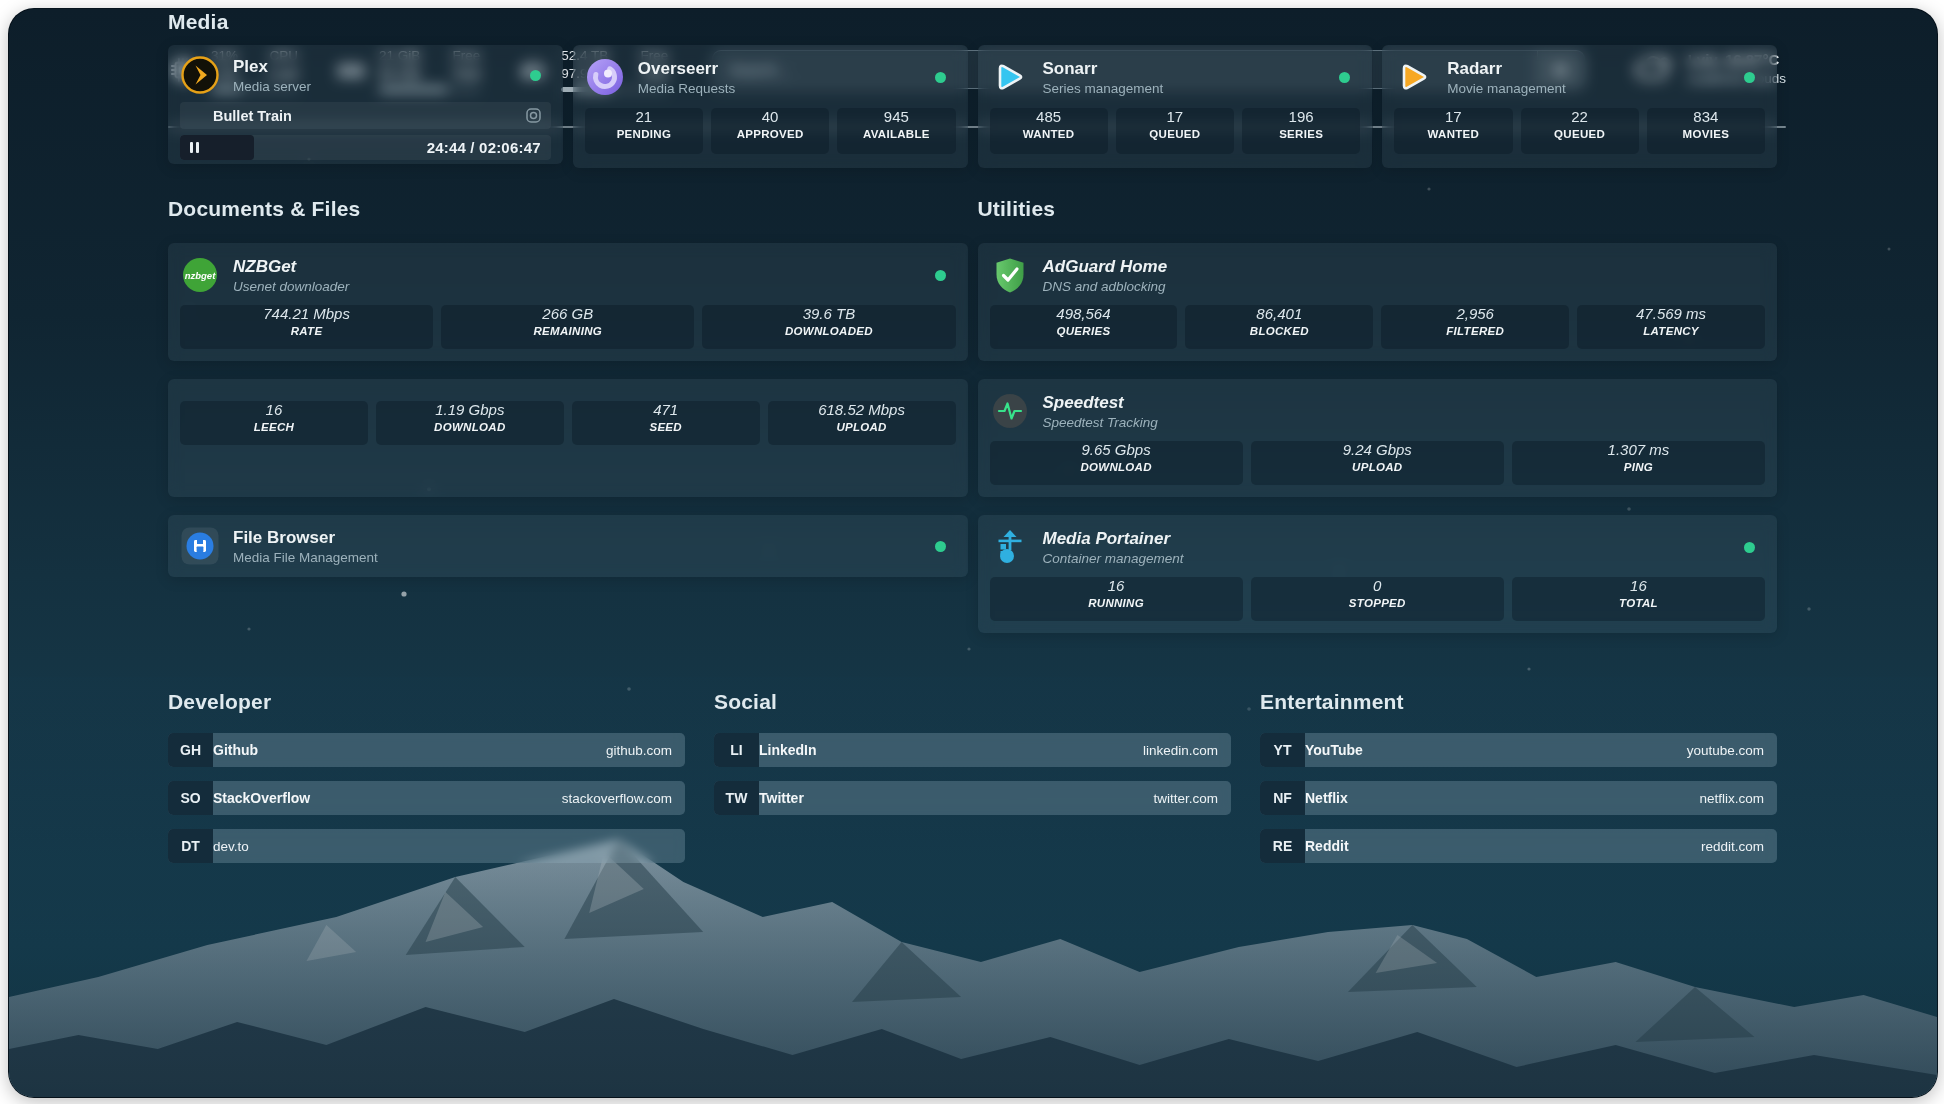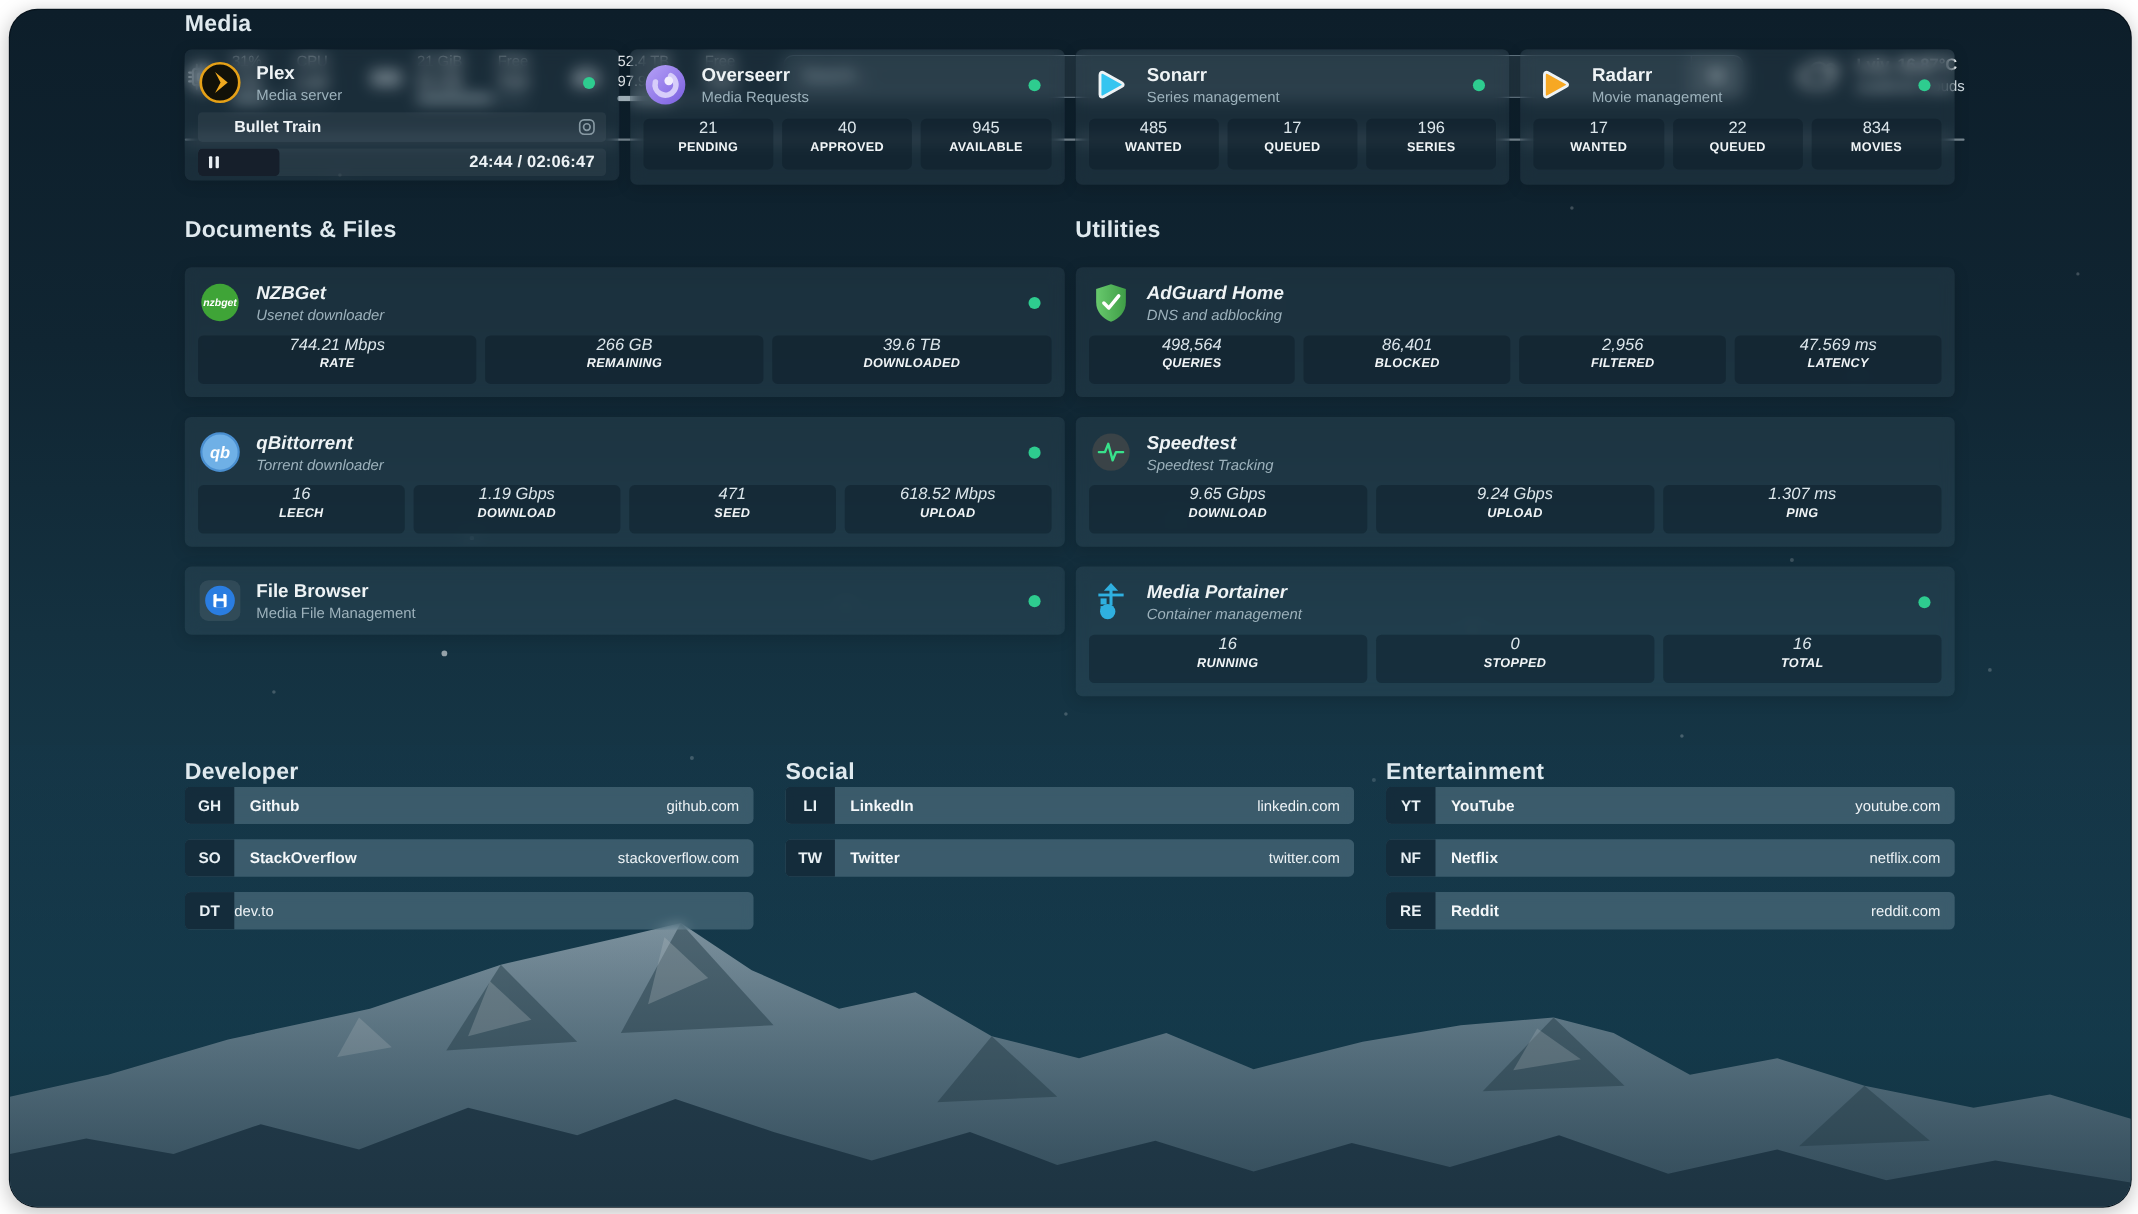--- a/index.html
+++ b/index.html
@@ -75,26 +75,26 @@
   .col .card + .card{margin-top:18px;}
   .col-cards{margin-top:21px;}
   .wide{height:94px;font-style:italic;}
   .slim{height:40px;padding:11px 12px;}
   .col .stats{margin-top:10px;}
   .wide .stat{height:44px;}
 
   
   .links-row{margin-top:56px;display:flex;gap:29px;}
   .link-group{flex:1;min-width:0;}
-  .link-list{display:flex;flex-direction:column;gap:14px;}
+  .link-list{margin-top:18px;display:flex;flex-direction:column;gap:14px;}
   .link-row{height:34px;border-radius:5px;overflow:hidden;display:flex;align-items:stretch;cursor:pointer;
     background:rgba(158,186,200,.28);backdrop-filter:blur(5px);}
   .link-abbr{width:45px;flex:0 0 45px;background:rgba(16,38,52,.88);display:flex;align-items:center;justify-content:center;
     font-size:14px;font-weight:600;color:#e8f0f4;}
-  .link-name{flex:1;display:flex;align-items:center;padding-left:14px;font-size:14px;font-weight:600;color:#f4f7f9;}
+  .link-name{flex:1;display:flex;align-items:center;padding-left:0;font-size:14px;font-weight:600;color:#f4f7f9;}
   .link-url{display:flex;align-items:center;padding-right:13px;font-size:13.5px;color:#eef3f6;}
 </style>
 </head>
 <body>
 
 <div class="window">
 
   <svg class="bg-specks" viewBox="0 0 1928 1088" preserveAspectRatio="none">
     <g fill="#ffffff">
       <circle cx="300" cy="150" r="1.6" opacity=".22"></circle>
@@ -413,33 +413,20 @@
                 <span class="stat-lab">REMAINING</span>
                 </div>
               <div class="stat">
                 <span class="stat-val">39.6 TB</span>
                 <span class="stat-lab">DOWNLOADED</span>
                 </div>
             </div>
           </div>
 
           <div class="card wide">
-            <div class="card-head">
-              <span class="app-icon">
-                <svg viewBox="0 0 40 40">
-                    <circle cx="20" cy="20" r="17" fill="#6fb0e6" stroke="#4a8fd0" stroke-width="2"></circle>
-                  <text x="20" y="25.5" text-anchor="middle" font-size="15" font-weight="700" fill="#ffffff" font-family="Liberation Sans, sans-serif">qb</text>
-                  </svg>
-                </span>
-              <div class="head-text">
-                <span class="card-title">qBittorrent</span>
-                <span class="card-sub">Torrent downloader</span>
-              </div>
-              <span class="status-dot" style="background:#2ecc8f"></span>
-            </div>
             <div class="stats">
               <div class="stat">
                 <span class="stat-val">16</span>
                 <span class="stat-lab">LEECH</span>
                 </div>
               <div class="stat">
                 <span class="stat-val">1.19 Gbps</span>
                 <span class="stat-lab">DOWNLOAD</span>
                 </div>
               <div class="stat">

